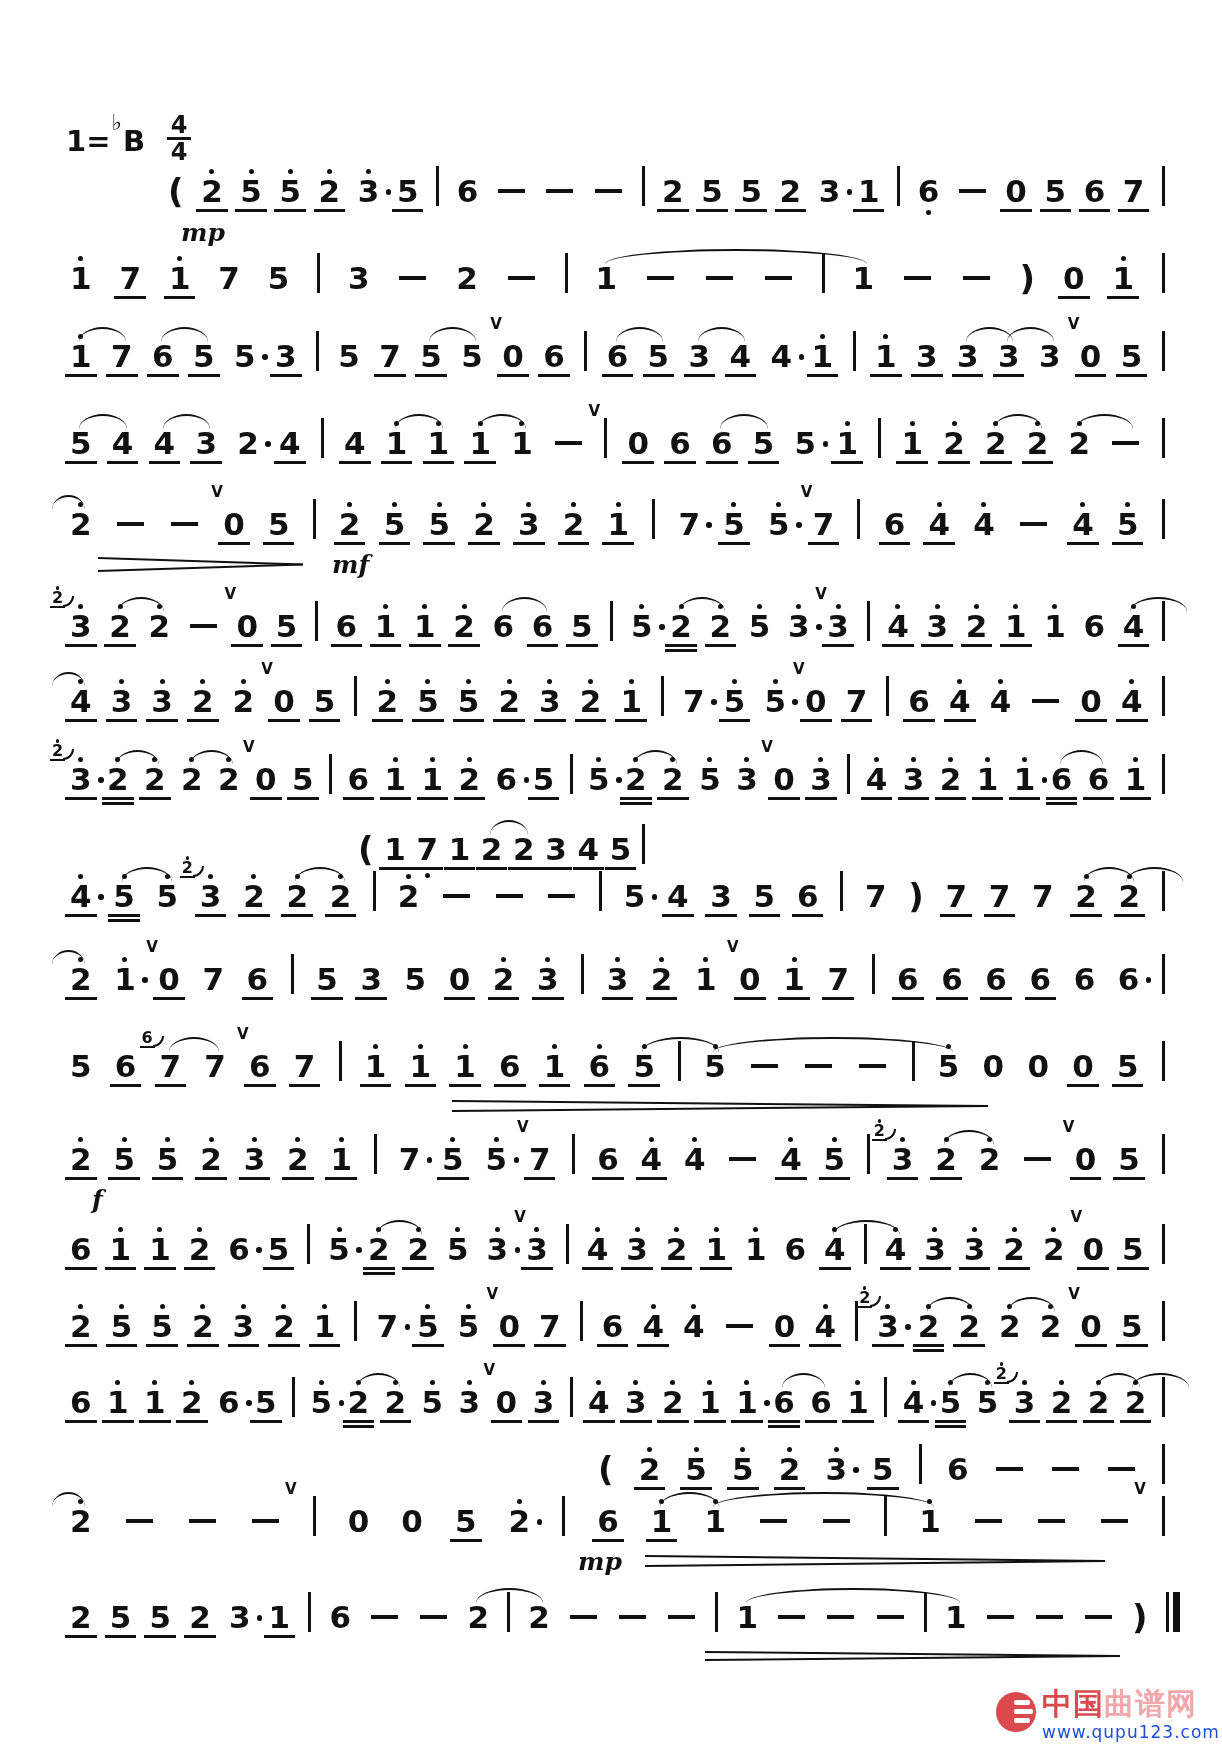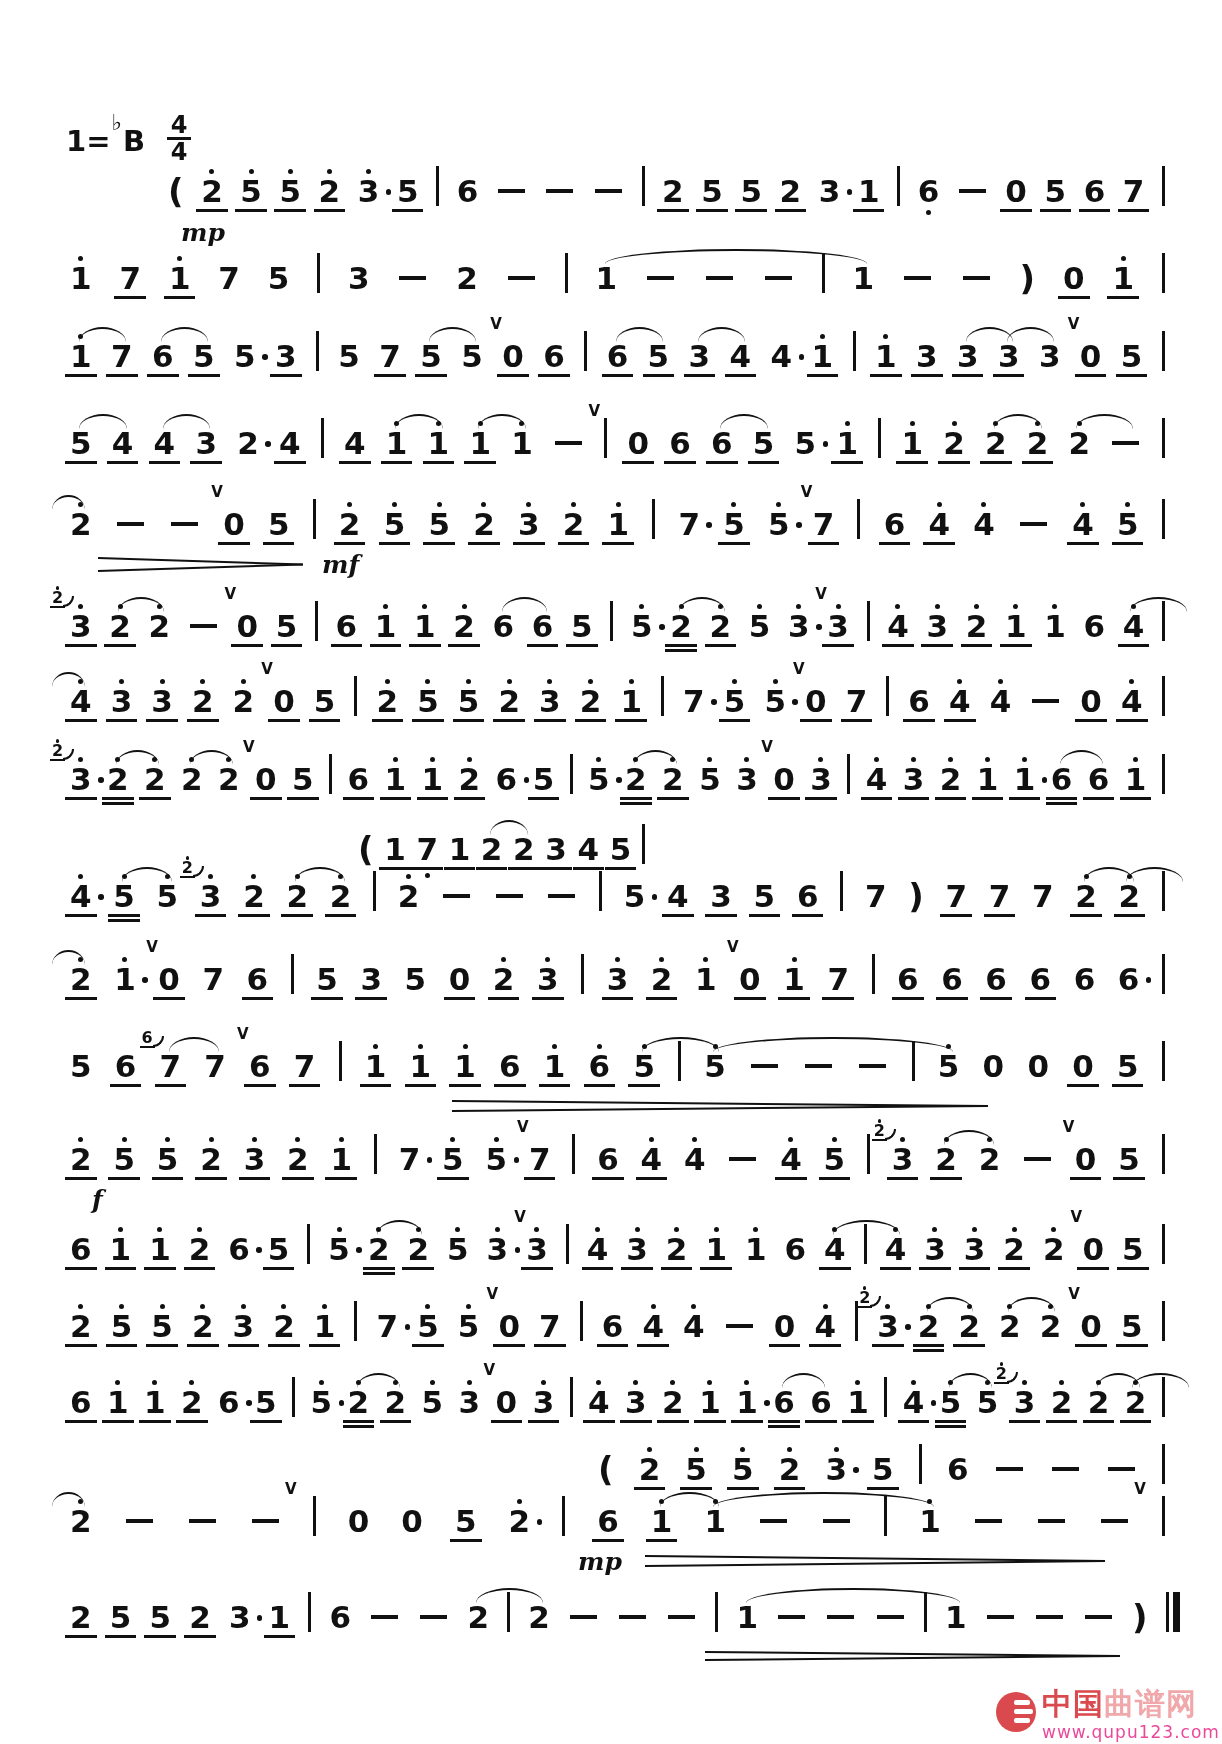--- a/index.html
+++ b/index.html
@@ -966,21 +966,21 @@
           </div>
         </div>
         <div class="tok">
           <div class="bar"></div>
           <div class="brow"></div>
         </div>
         <div class="hair" style="left: 28px; top: 57px; width: 205px; height: 16px;">
           <div class="" style="top: 0px; transform: rotate(1.81609deg);"></div>
           <div class="" style="top: 13px; transform: rotate(-1.81609deg);"></div>
         </div>
-        <div class="dyn" style="left: 252px; top: 52px;">mf</div>
+        <div class="dyn" style="left: 262px; top: 52px;">mf</div>
         <div class="arc" style="left: -18px; width: 33px;"></div>
       </div>
       <div class="line" style="top: 602px; left: 70px; width: 1095px;">
         <div class="tok">
           <div class="trow">
             <div class="udot"></div>
           </div>
           <div class="ch">3</div>
           <div class="brow">
             <div class="ul"></div>
@@ -3657,16 +3657,16 @@
     </div>
 
   <div class="wm">
     <span class="wmlogo" style="background: rgb(217, 73, 78);">
         <i></i>
         <i></i>
         <i></i>
       </span>
     <span class="wmtext">
       <span class="wmname"><span style="color: rgb(217, 73, 78);">中国</span><span style="color: rgb(240, 168, 171);">曲谱网</span></span>
-      <span class="wmurl" style="color: #ec4899;">www.qupu123.com</span>
+      <span class="wmurl" style="color: #1d4ed8;">www.qupu123.com</span>
     </span>
   </div>
 </div>
 
 </body></html>

